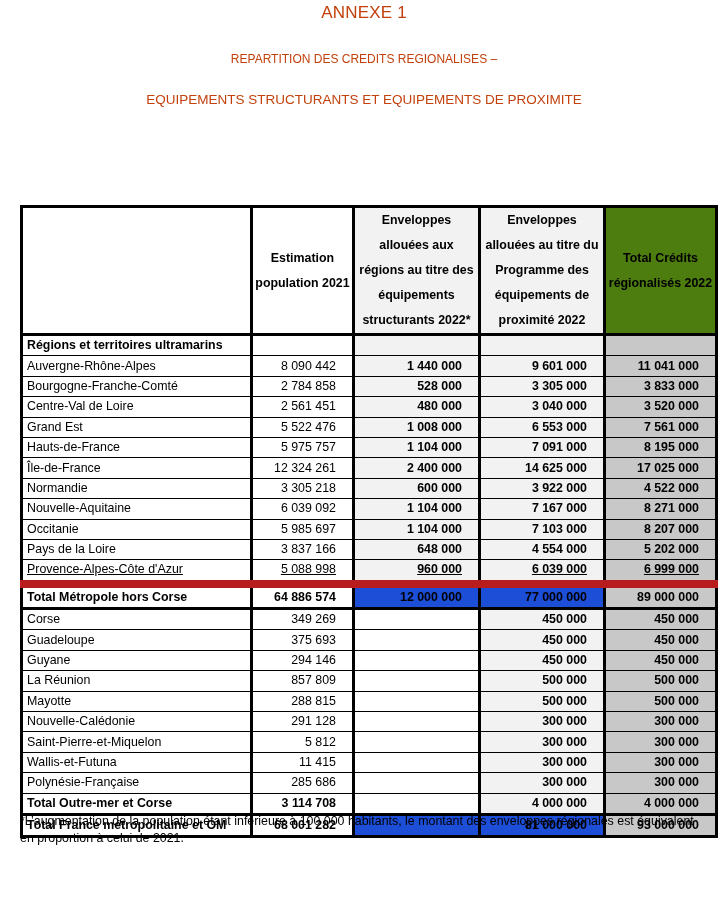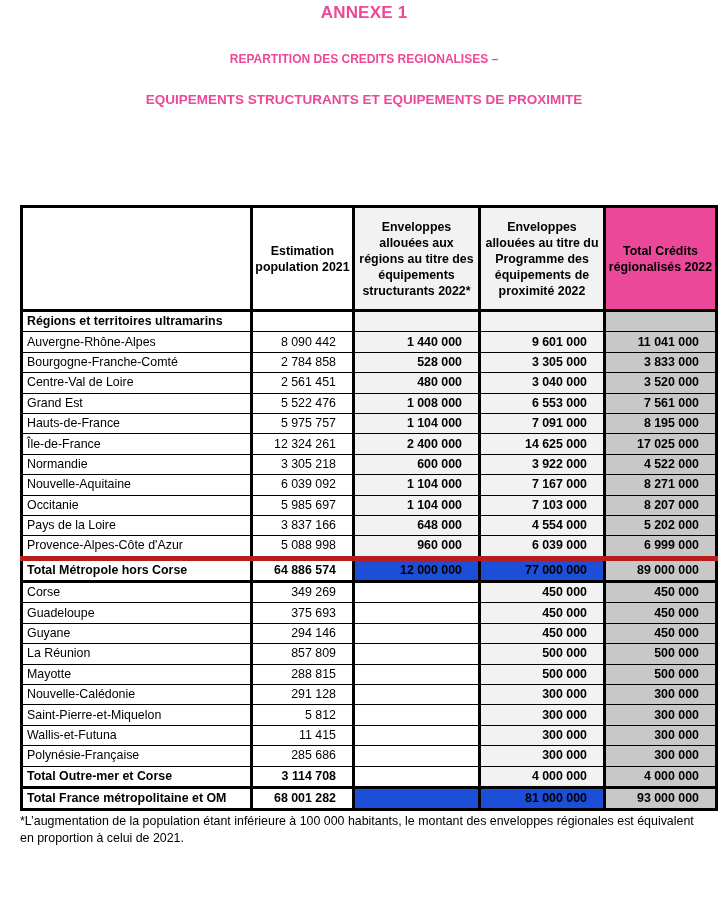--- a/index.html
+++ b/index.html
@@ -1,51 +1,51 @@
 <!DOCTYPE html>
 <html><head>
 <meta charset="utf-8">
 <style>
   html, body { margin: 0; padding: 0; background: #ffffff; }
   body { width: 728px; height: 901px; position: relative; overflow: hidden;
          font-family: "Liberation Sans", "DejaVu Sans", sans-serif; color: #000; }
   .title { position: absolute; left: 0; width: 728px; text-align: center;
-           color: #ec4899; font-weight: bold; }
+           color: #c2410c; font-weight: normal; }
   #t1 { top: 3px; font-size: 17px; letter-spacing: 0.2px; }
   #t2 { top: 52px; font-size: 12px; }
   #t3 { top: 92px; font-size: 13.5px; }
 
   table { position: absolute; left: 20px; top: 205px; border-collapse: collapse;
           table-layout: fixed; font-size: 12.4px; }
   col.c1 { width: 230px; } col.c2 { width: 102px; } col.c3 { width: 126px; }
   col.c4 { width: 125px; } col.c5 { width: 112px; }
   td, th { border: 1px solid #000; padding: 0 6px; height: 19.4px; line-height: 19px;
            white-space: nowrap; overflow: hidden; }
-  thead th { height: 101px; line-height: 16px; font-weight: bold; text-align: center;
+  thead th { height: 101px; line-height: 25px; font-weight: bold; text-align: center;
              vertical-align: middle; padding: 0 2px; white-space: normal; }
   thead th { border: 3px solid #000; }
   td.name { text-align: left; padding-left: 4px; }
   td.num { text-align: right; padding-right: 16px; }
   td.c1, th.c1 { border-left: 3px solid #000; border-right: 3px solid #000; }
   td.c2, th.c2 { border-right: 3px solid #000; }
   td.c3, th.c3 { border-right: 3px solid #000; background: #f2f2f2; font-weight: bold; }
   td.c4, th.c4 { border-right: 3px solid #000; background: #f2f2f2; font-weight: bold; }
   td.c5, th.c5 { border-right: 3px solid #000; background: #c8c8c8; font-weight: bold; }
   th.c3, th.c4 { background: #f2f2f2; }
-  th.c5 { background: #ec4899; }
+  th.c5 { background: #4d7c0f; }
   tr.section td.name { font-weight: bold; }
   tr.total td { font-weight: bold; border-top: 3px solid #000; border-bottom: 3px solid #000; }
   tr.total td.c3, tr.total td.c4 { background: #1d4ed8; }
   tr.grand td.c3, tr.grand td.c4 { background: #1d4ed8; }
   tr.sub td { font-weight: bold; }
   tr.sub td.c3, tr.sub td.c4 { background: #f2f2f2; }
   tr.sub td { border-bottom: 3px solid #000; }
   tr.grand td { font-weight: bold; border-bottom: 3px solid #000; }
   tr.om td.c3 { background: #ffffff; }
-  tr.lastmetro td { border-bottom: 5px solid #b91c1c; }
+  tr.lastmetro td { border-bottom: 8px solid #b91c1c; text-decoration: underline; }
 
   #footnote { position: absolute; left: 20px; top: 813px; width: 690px; font-size: 12.4px;
               line-height: 17px; }
 </style>
 </head>
 <body>
 
 <div class="title" id="t1">ANNEXE 1</div>
 <div class="title" id="t2">REPARTITION DES CREDITS REGIONALISES –</div>
 <div class="title" id="t3">EQUIPEMENTS STRUCTURANTS ET EQUIPEMENTS DE PROXIMITE</div>

